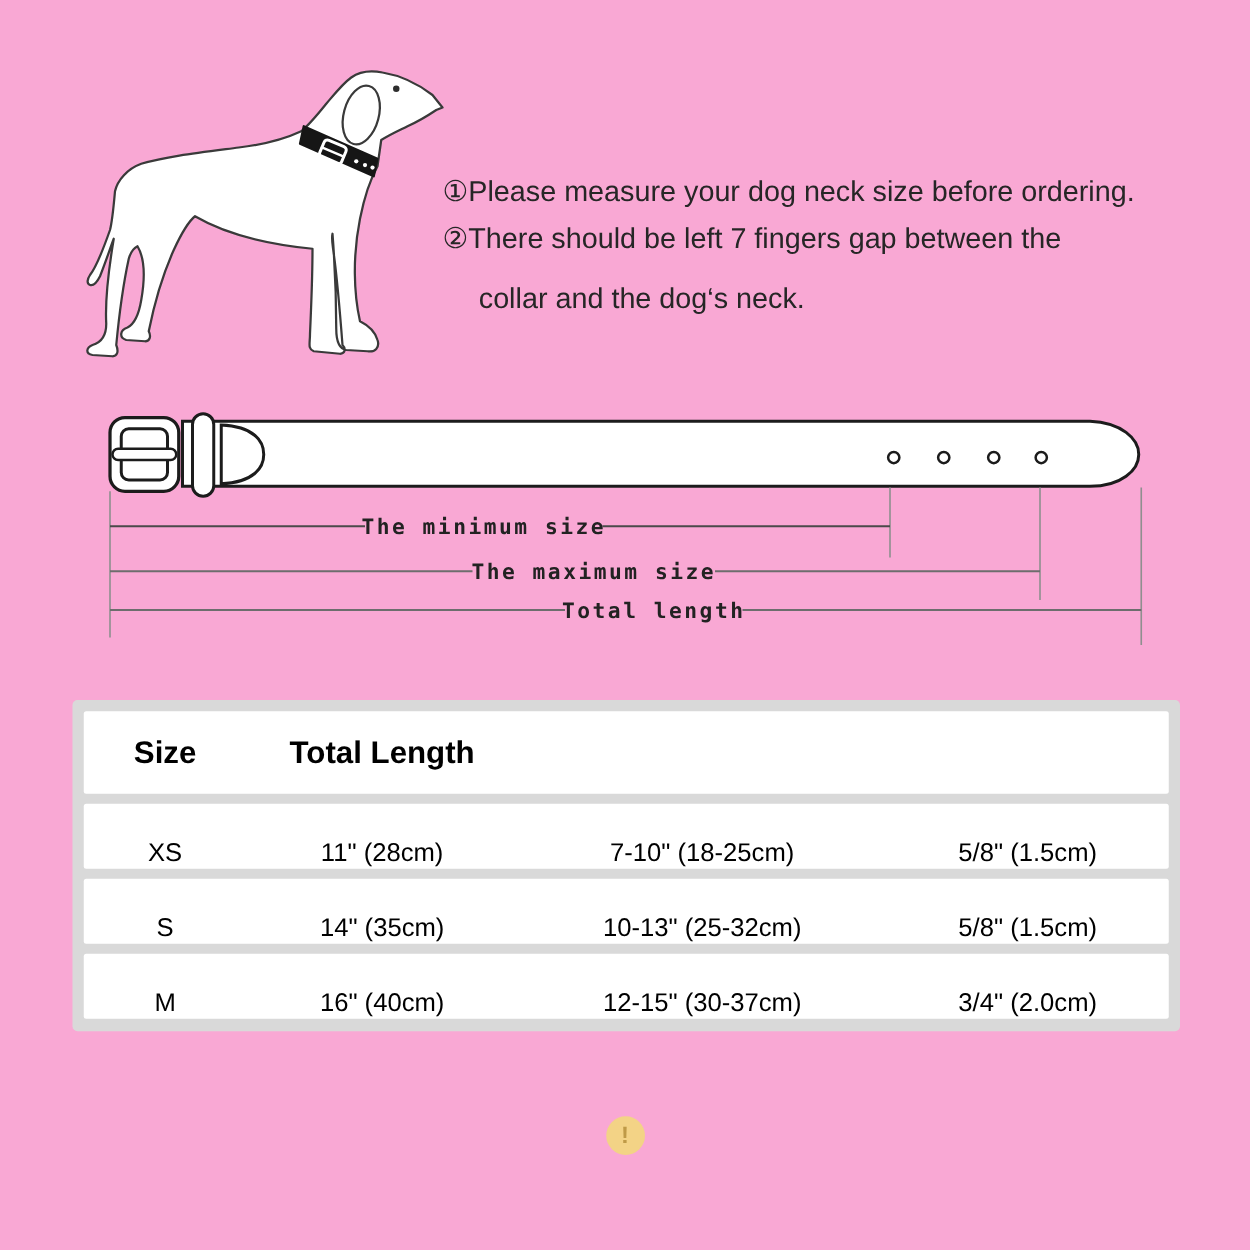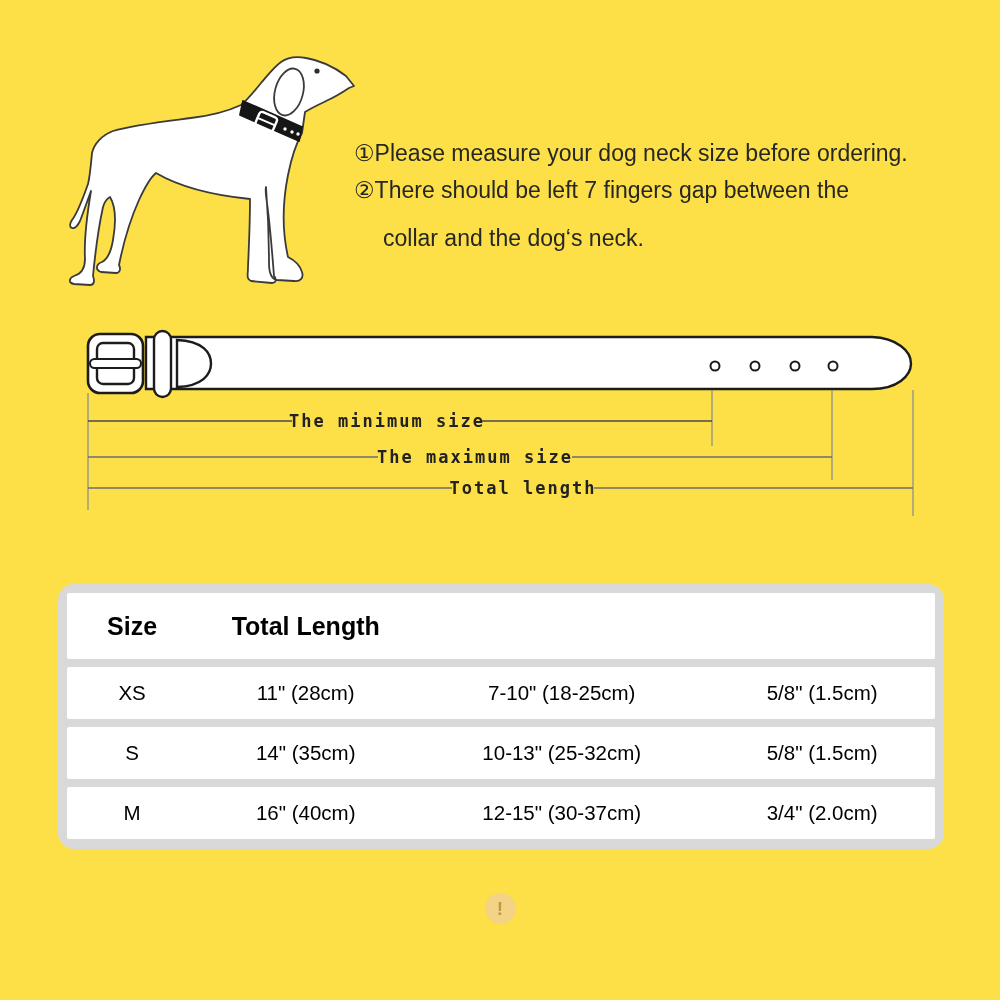--- a/index.html
+++ b/index.html
@@ -1,43 +1,43 @@
 <!DOCTYPE html>
 <html><head>
 <meta charset="utf-8">
 <style>
   html,body{margin:0;padding:0;background:#ffffff;}
   .canvas{
-    position:relative;width:1000px;height:1000px;background:#fde047;
+    position:relative;width:1000px;height:1000px;background:#f9a8d4;
     font-family:"Liberation Sans", sans-serif;color:#1f1f1f;overflow:hidden;
   }
   
   .dog-svg{position:absolute;left:50px;top:45px;width:310px;height:250px;}
   
   .instructions{
     position:absolute;left:354px;top:139px;width:580px;
     font-size:23px;line-height:28px;color:#262626;
   }
   .instructions .ln1{display:block;margin-bottom:9px;}
   .instructions .ln2{display:block;}
   .instructions .ln3{display:block;padding-left:29px;margin-top:20px;}
   
   .diagram-svg{position:absolute;left:0;top:320px;width:1000px;height:205px;}
   .measure-label{
     font-family:"DejaVu Sans Mono", monospace;
     font-weight:bold;font-size:17px;letter-spacing:2px;fill:#222222;
   }
   
   .size-table{
-    position:absolute;left:58px;top:584px;width:886px;height:265px;
-    background:#d9d9d9;border-radius:16px;padding:9px;box-sizing:border-box;
+    position:absolute;left:58px;top:560px;width:886px;height:265px;
+    background:#d9d9d9;border-radius:4px;padding:9px;box-sizing:border-box;
   }
   .t-row{display:flex;background:#ffffff;border-radius:2px;align-items:center;}
   .t-row.header{height:66px;margin-bottom:8px;}
-  .t-row.data{height:52px;margin-bottom:8px;}
+  .t-row.data{height:52px;margin-bottom:8px;align-items:flex-end;}
   .t-row.data:last-child{margin-bottom:0;}
   .t-cell{text-align:center;}
   .c0{width:15%;} .c1{width:25%;} .c2{width:34%;} .c3{width:26%;}
   .t-row.header .t-cell{font-size:25px;font-weight:bold;color:#000;}
   .t-row.data .t-cell{font-size:20.5px;color:#000;}
   
   .note-row{
     position:absolute;left:0;top:893px;width:1000px;
     display:flex;justify-content:center;align-items:center;gap:17px;
   }

